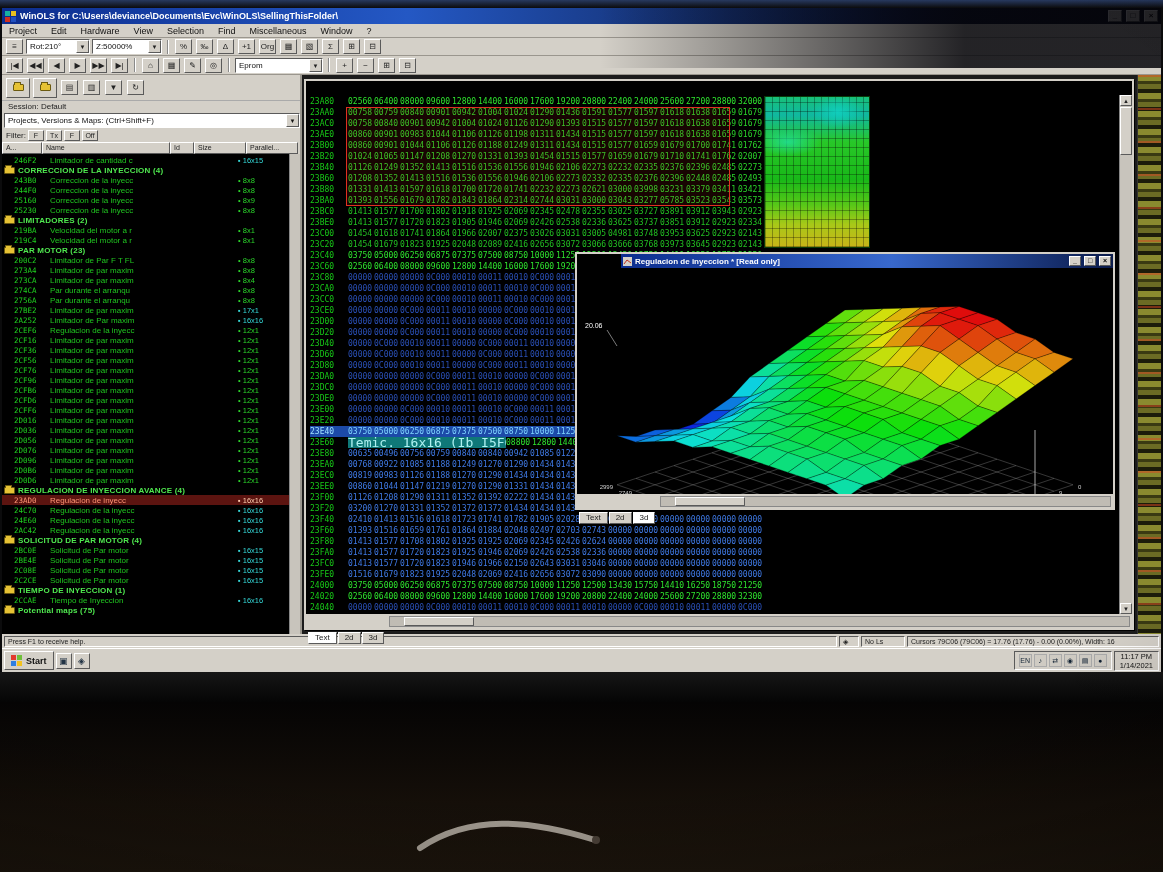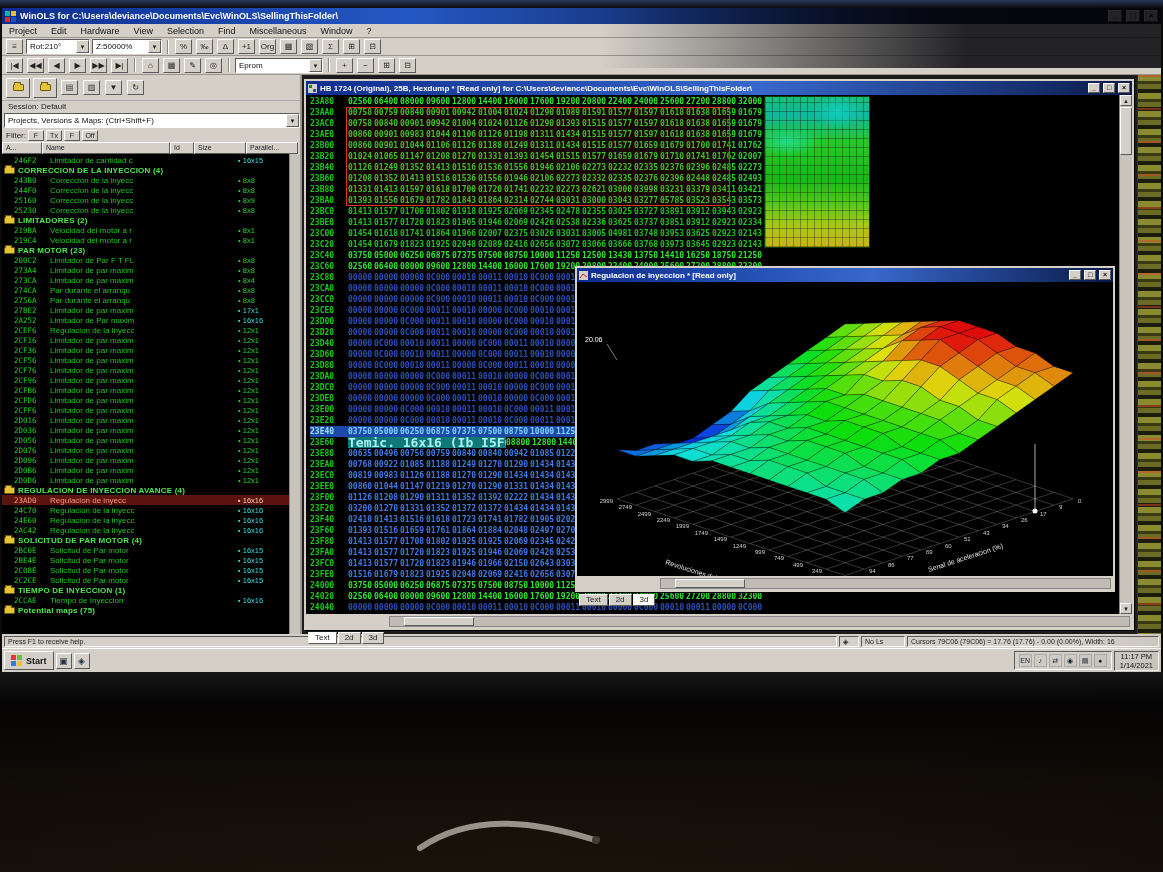--- a/index.html
+++ b/index.html
@@ -104,21 +104,21 @@
       display:flex; align-items:center; padding:0 2px; gap:1px; }
   .tab { font-size:8px; height:12px; line-height:10px; padding:0 6px; color:#222;margin-top:33px; }
   .tab.active { background:#fff; }
   .hscroll { flex:1; height:11px; margin-left:4px; position:relative; background:#c0bcb4;
       border:1px solid #888; }
   .hthumb { position:absolute; left:14px; top:0; width:70px; height:9px; }
 
   .hexwin { left:2px; top:4px; width:830px; height:551px; z-index:1; }
   .hex-content { position:absolute; left:0; top:14px; right:13px; bottom:14px; background:#000;
       overflow:hidden; }
-  #hexRows { position:absolute; left:4px; top:1px;font-weight:bold; }
+  #hexRows { position:absolute; left:4px; top:1px; }
   .hr { display:flex; height:11px; line-height:11px; white-space:nowrap;
       font-family:"DejaVu Sans Mono",monospace; font-size:8px; }
   .ha { flex:0 0 38px; color:#17c917; }
   .hc { flex:0 0 26px; width:26px; overflow:hidden; }
   .hr-axis .hc { color:#2ee52e; }
   .hr-sel  .hc { color:#2ad42a; }
   .hr-g    .hc { color:#22c022; }
   .hr-zero .hc { color:#2a50b8; }
   .hr-data .hc { color:#3f7ae6; }
   .hr-hl { background:linear-gradient(90deg,#1c4aa8 0 300px, transparent 300px); }
@@ -134,21 +134,21 @@
         repeating-linear-gradient(90deg, rgba(0,0,0,.3) 0 1px, rgba(0,0,0,0) 1px 7px),
         repeating-linear-gradient(0deg, rgba(0,0,0,.3) 0 1px, rgba(0,0,0,0) 1px 9px),
         linear-gradient(180deg,#18c078 0%,#10b8a0 12%,#28c828 30%,#18b818 55%,#58c818 72%,#a8c818 85%,#c8b418 100%);
       border:1px solid #0a3a0a; }
   .vscroll { position:absolute; right:0; top:14px; bottom:14px; width:13px; background:#c8c4bc;
       border-left:1px solid #888; }
   .varrow { position:absolute; left:0; width:12px; height:11px; font-size:6px; line-height:10px;
       text-align:center; color:#222; }
   .vthumb { position:absolute; left:0; top:12px; width:12px; height:48px; }
 
-  .surfwin { left:273px; top:191px; width:540px; height:326px; z-index:2; }
+  .surfwin { left:273px; top:177px; width:540px; height:258px; z-index:2;padding-left:44px; }
   .surf-content { position:absolute; left:0; top:14px; right:0; bottom:14px; background:#000; overflow:hidden; }
 
   .right-strip { position:absolute; left:1135px; top:67px; width:24px; height:559px;
       border-left:1px solid #333;
       background:
         repeating-linear-gradient(180deg, rgba(215,70,35,.5) 0 2px, rgba(0,0,0,0) 2px 33px),
         repeating-linear-gradient(180deg,#8a8a2f 0 6px,#3a3a12 6px 9px,#6b6b24 9px 14px,#1c1c0a 14px 18px); }
 
   
   .statusbar { position:absolute; left:0; top:626px; width:100%; height:14px; background:#d4d0c8;
@@ -542,32 +542,20 @@
             <span class="fold"></span>
             <span class="cat-name">Potential maps (75)</span>
           </div>
         </div>
       <div class="lp-vscroll"></div>
     </div>
 
     <div class="mdi">
 
       <div class="childwin hexwin">
-        <div class="cw-title">
-          <svg width="9" height="9">
-            <rect x="0" y="0" width="9" height="9" fill="#d4d0c8"></rect>
-              <rect x="1" y="1" width="3" height="3" fill="#208020"></rect>
-              <rect x="5" y="5" width="3" height="3" fill="#2050c0"></rect>
-          </svg>
-          <span>HB 1724 (Original), 25B, Hexdump *   [Read only] for C:\Users\deviance\Documents\Evc\WinOLS\SellingThisFolder\</span>
-          <span class="spacer"></span>
-          <span class="cw-btn b-out">_</span>
-          <span class="cw-btn b-out">□</span>
-          <span class="cw-btn b-out">×</span>
-        </div>
         <div class="hex-content">
           <div id="hexRows">
               <div class="hr hr-axis">
                 <span class="ha">23A80</span>
                 <span class="hc">02560</span>
                 <span class="hc">06400</span>
                 <span class="hc">08000</span>
                 <span class="hc">09600</span>
                 <span class="hc">12800</span>
                 <span class="hc">14400</span>
@@ -585,21 +573,21 @@
               <div class="hr hr-sel">
                 <span class="ha">23AA0</span>
                 <span class="hc">00758</span>
                 <span class="hc">00759</span>
                 <span class="hc">00840</span>
                 <span class="hc">00901</span>
                 <span class="hc">00942</span>
                 <span class="hc">01004</span>
                 <span class="hc">01024</span>
                 <span class="hc">01290</span>
-                <span class="hc">01089</span>
+                <span class="hc">01436</span>
                 <span class="hc">01591</span>
                 <span class="hc">01577</span>
                 <span class="hc">01597</span>
                 <span class="hc">01618</span>
                 <span class="hc">01638</span>
                 <span class="hc">01659</span>
                 <span class="hc">01679</span>
               </div>
               <div class="hr hr-sel">
                 <span class="ha">23AC0</span>

